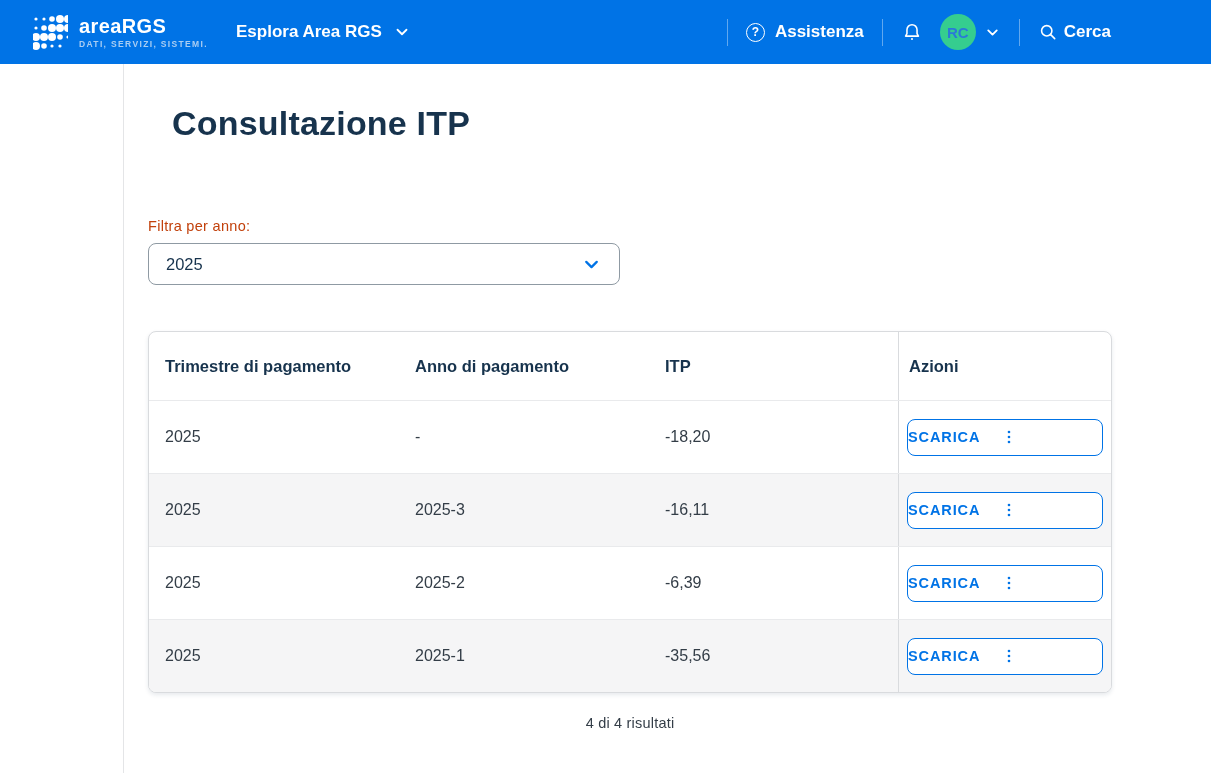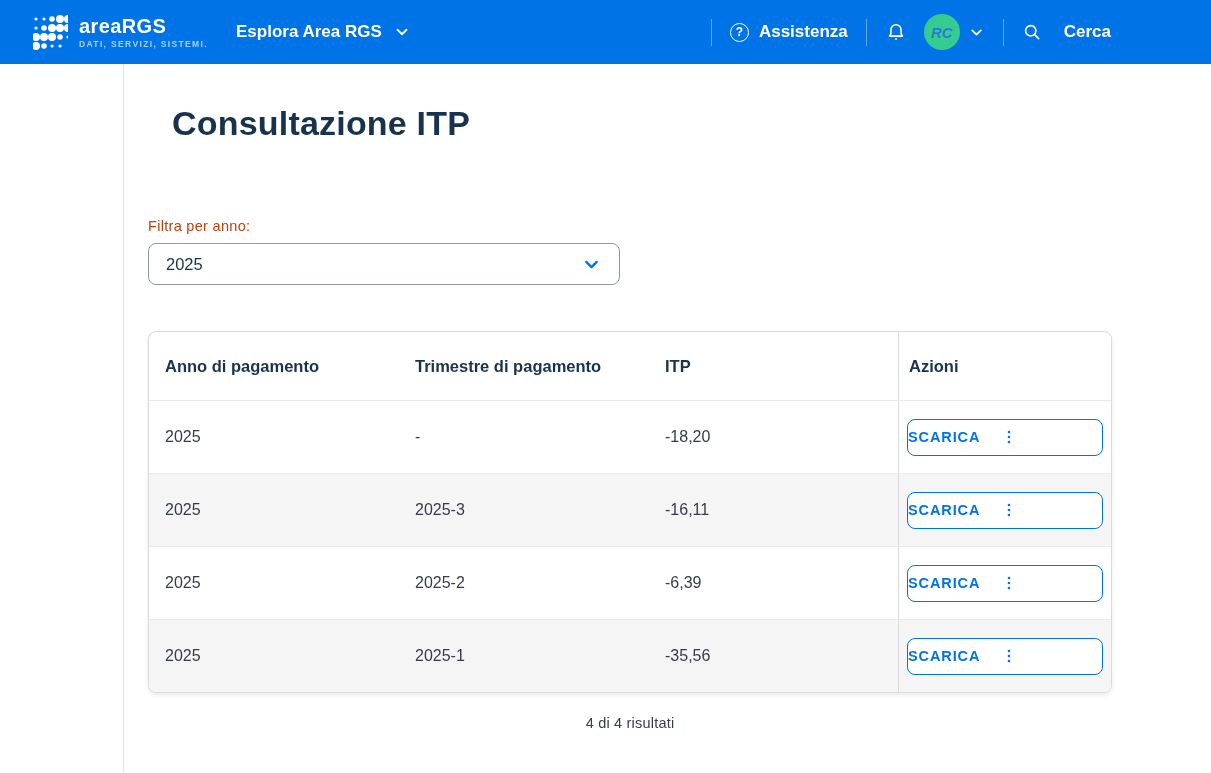--- a/index.html
+++ b/index.html
@@ -17,25 +17,25 @@
   .hbtn { background:none; border:none; color:#fff; display:flex; align-items:center;
     cursor:pointer; font-family:inherit; font-size:17px; font-weight:600; }
   .explore { margin-left:28px; gap:11px;align-items:center; }
   .header-right { margin-left:auto; display:flex; align-items:center; }
   .hdr-divider { width:1px; height:27px; background:rgba(255,255,255,.38); margin:0 18px; }
   .assist { gap:10px; }
   .help-circle { width:19px; height:19px; border:1.6px solid #fff; border-radius:50%;
     display:flex; align-items:center; justify-content:center; font-size:12px;
     font-weight:700; line-height:1; }
   .bell-btn { margin-right:17px; }
-  .user-btn { gap:8px;font-style:italic; }
+  .user-btn { gap:8px; }
   .avatar { width:36px; height:36px; border-radius:50%; background:#35cd8f;
     color:#2a79d8; font-size:15px; font-weight:700; display:flex;
     align-items:center; justify-content:center; }
-  .search { gap:22px;justify-content:center; }
+  .search { gap:6px;justify-content:center; }
 
   
   .page { margin-left:123px; border-left:1px solid #e4e5e7; height:709px;
     padding:40px 0 0 24px; }
   .page-title { font-size:34px; font-weight:700; color:#17334d; letter-spacing:.2px;margin-left:24px; }
 
   .filter-label { display:block; margin-top:75px; font-size:14.5px; color:#c2410c;
     letter-spacing:.3px; }
   .year-select { margin-top:9px; width:472px; height:42px; background:#fff;
     border:1px solid #8f9aa3; border-radius:8px; display:flex; align-items:center;
@@ -152,22 +152,22 @@
   <label class="filter-label">Filtra per anno:</label>
   <div class="year-select" role="combobox">
     <span>2025</span>
     <svg width="21" height="21" viewBox="0 0 24 24" fill="none" stroke="#0073e6" stroke-width="2.6" stroke-linecap="round" stroke-linejoin="round">
         <polyline points="6 9 12 15 18 9"></polyline>
       </svg>
   </div>
 
   <section class="itp-table">
     <div class="trow thead">
+      <div class="cell">Trimestre di pagamento</div>
       <div class="cell">Anno di pagamento</div>
-      <div class="cell">Trimestre di pagamento</div>
       <div class="cell">ITP</div>
       <div class="cell cell-azioni">Azioni</div>
     </div>
 
     <div class="trow drow">
       <div class="cell">2025</div>
       <div class="cell">-</div>
       <div class="cell">-18,20</div>
       <div class="cell cell-azioni">
         <button class="scarica-btn">

